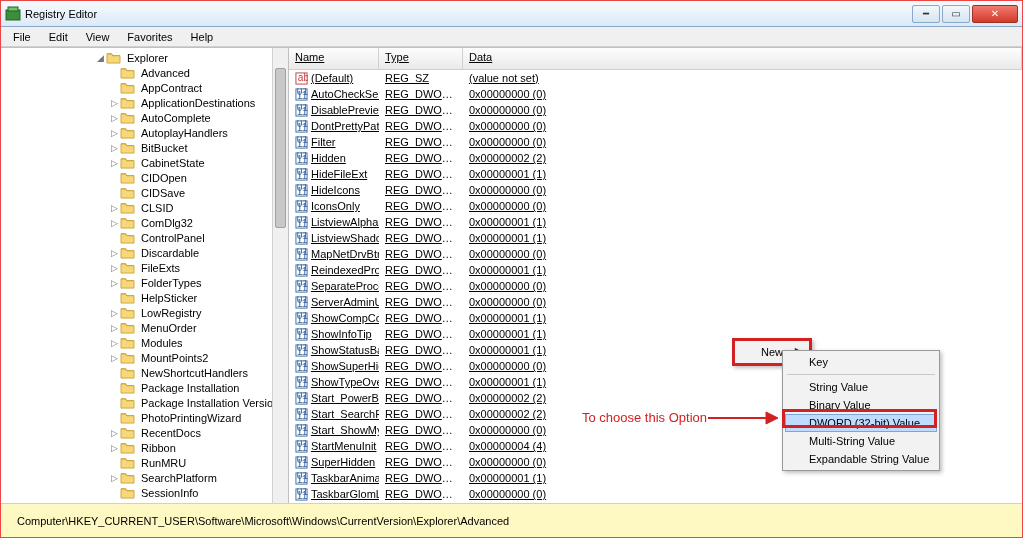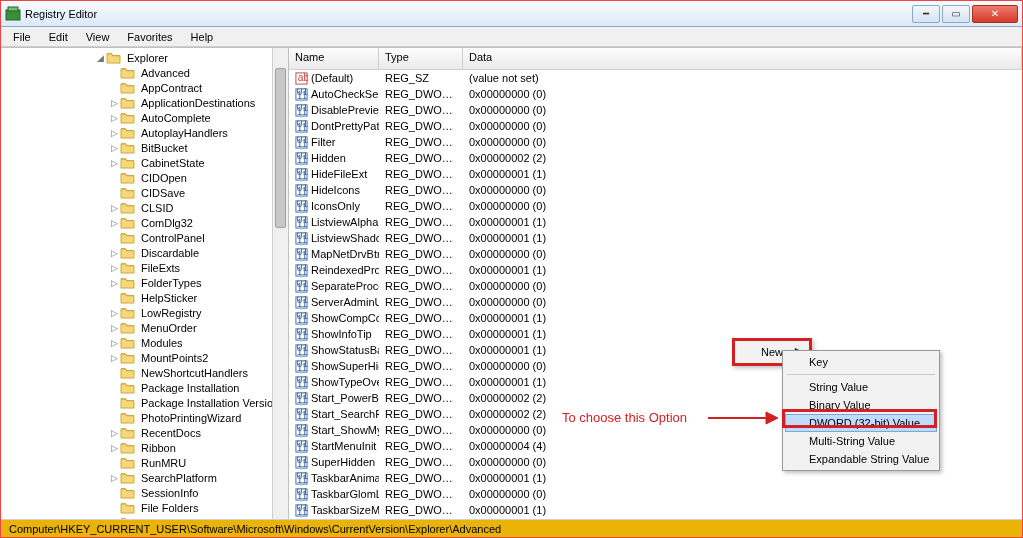--- a/index.html
+++ b/index.html
@@ -11,28 +11,28 @@
 .winbtns { display: flex; }
 .winbtn { width: 28px; height: 18px; margin-left: 2px; border: 1px solid #8aa8c8; background: linear-gradient(#f2f7fc,#d6e4f2); border-radius: 2px; display:flex; align-items:center; justify-content:center; font-size:10px; color:#333;}
 .winbtn.close { background: linear-gradient(#f07a6f,#d43a2a); color:#fff; width:46px; border-color:#a03020;}
 .menubar { height: 20px; display:flex; align-items:center; padding: 0 4px; background:#f0f0f0; border-bottom:1px solid #d0d0d0; gap: 2px;}
 .menubar span { padding: 2px 8px; }
 .content { flex:1; display:flex; border-top:1px solid #c0c0c0; min-height:0;}
 .tree-pane { width:288px; border-right:1px solid #c0c0c0; overflow:hidden; position:relative; background:#fff;}
 .tree-inner { padding: 2px 0 2px 0; }
 .values-pane { flex:1; display:flex; flex-direction:column; background:#fff; overflow:hidden;}
 .cols { height:22px; display:flex; border-bottom:1px solid #d0d0d0; background:linear-gradient(#fdfdfd,#eaeaea); }
-.col { border-right:1px solid #d0d0d0; padding: 3px 6px; color:#000;}
+.col { border-right:1px solid #d0d0d0; padding: 3px 6px; color:#000;text-decoration:underline;}
 .col.name{width:90px} .col.type{width:84px} .col.data{flex:1}
-.rows { flex:1; overflow:auto;}
+.rows { flex:1; overflow:auto;text-decoration:underline;}
 .row { display:flex; height:16px; align-items:center; }
 .cell { padding: 0 6px; white-space:nowrap; overflow:hidden; text-overflow:ellipsis;}
 .cell.name{width:90px; display:flex; align-items:center; gap:3px;} .cell.type{width:84px} .cell.data{flex:1}
 .val-icon { width:13px; height:13px; flex-shrink:0;}
-.statusbar { height:18px; border-top:1px solid #d0d0d0; padding:2px 8px; background:#eab308; color:#000; display:flex; align-items:center;}
+.statusbar { height:34px; border-top:1px solid #d0d0d0; padding:2px 16px; background:#fef9c3; color:#000; display:flex; align-items:center;}
 .tree-row { display:flex; align-items:center; height:15px; white-space:nowrap; padding-right:4px;}
 .tree-row .spacer{display:inline-block;}
 .tree-row .exp { width:11px; text-align:center; color:#777; font-size:9px;}
 .tree-row .folder { width:15px; height:13px;}
 .tree-row .label { padding-left:6px;}
 .ctx { position:absolute; background:#f2f2f2; border:1px solid #9a9a9a; box-shadow:2px 2px 4px rgba(0,0,0,0.25); padding:2px;}
 .ctx-item { padding:3px 20px 3px 24px; white-space:nowrap; position:relative;}
 .ctx-item.arrow::after{content:"▶"; position:absolute; right:6px; font-size:8px; color:#333;}
 .ctx.parent{ left:732px; top:338px; width:80px; border: 3px solid #d32020;}
 .ctx.child{ left:782px; top:350px; width:158px;}
@@ -723,17 +723,17 @@
     <div class="ctx-item">Key</div>
     <div class="ctx-sep"></div>
     <div class="ctx-item">String Value</div>
     <div class="ctx-item">Binary Value</div>
     <div class="ctx-item" style="background: rgb(191, 220, 255); border: 1px solid rgb(122, 167, 216); padding: 2px 19px 2px 23px;">DWORD (32-bit) Value</div>
     <div class="ctx-item">Multi-String Value</div>
     <div class="ctx-item">Expandable String Value</div>
   </div>
 
 <div class="highlight-box" style="left:782px; top:409px; width:155px; height:19px;"></div>
-<div class="annot-text" style="left:562px; top:410px;">To choose this Option</div>
+<div class="annot-text" style="left:582px; top:410px;">To choose this Option</div>
 <svg class="annot-arrow" style="left:708px; top:410px; width:70px; height:16px;">
   <line x1="0" y1="8" x2="58" y2="8" stroke-width="2"></line>
   <polygon points="58,2 70,8 58,14"></polygon>
 </svg>
 
 </body></html>

